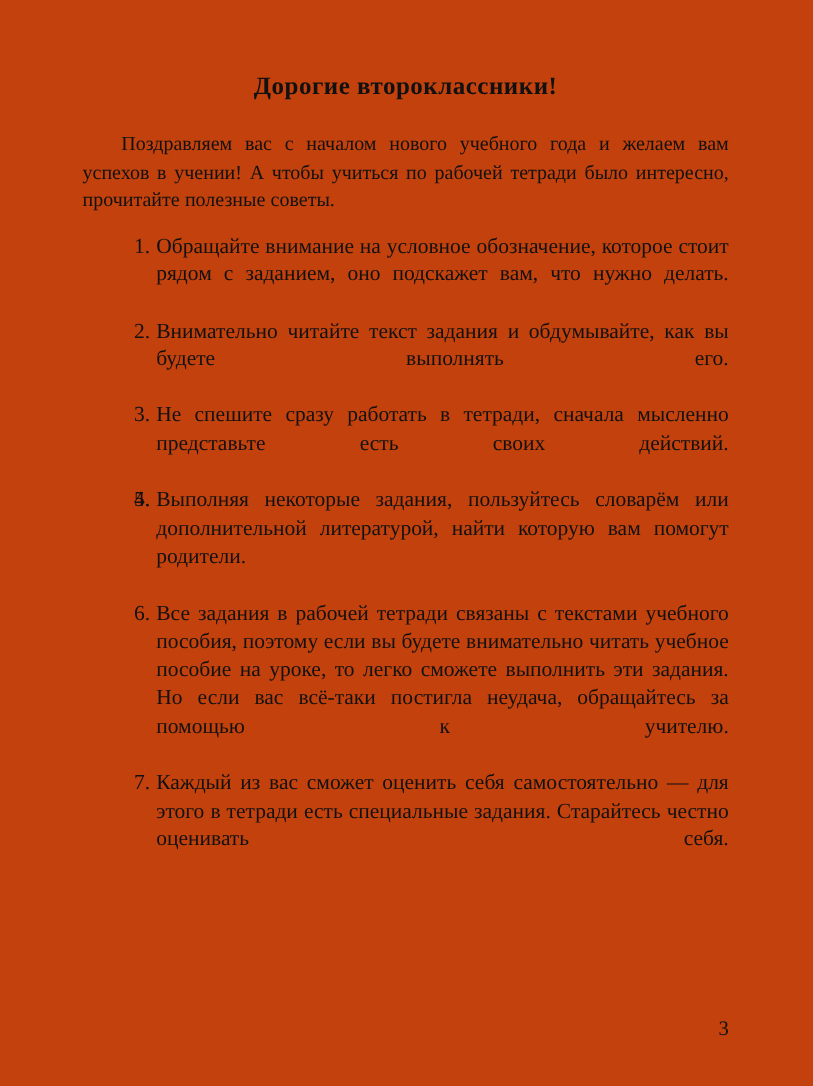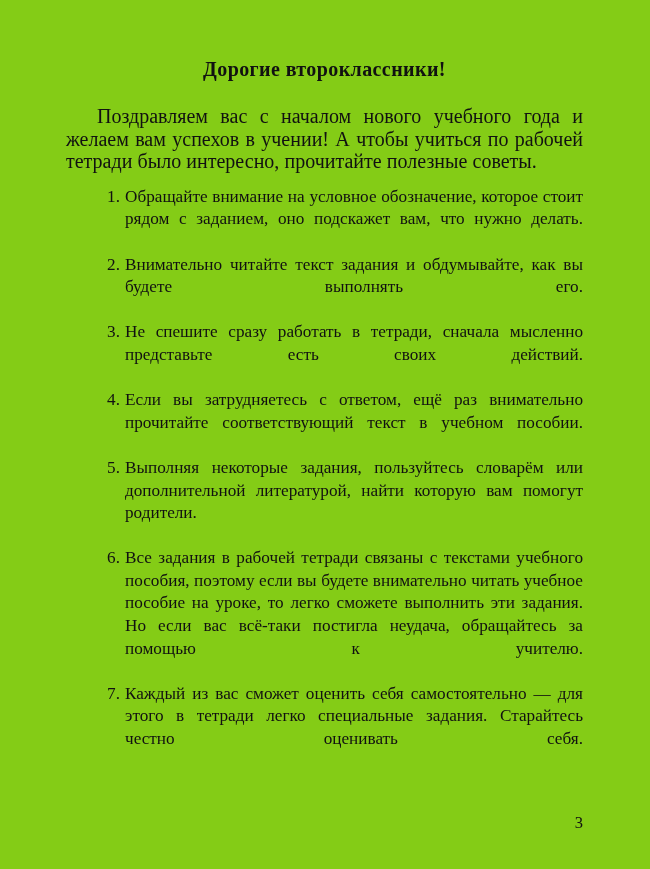--- a/index.html
+++ b/index.html
@@ -11,21 +11,21 @@
   body {
     font-family: "Liberation Serif", "DejaVu Serif", serif;
     color: #111111;
     -webkit-font-smoothing: antialiased;
   }
   .page {
     position: relative;
     width: 650px;
     height: 869px;
     margin: 0 auto;
-    background: #84cc16;
+    background: #c2410c;
     overflow: hidden;
     box-sizing: border-box;
   }
   .content {
     position: absolute;
     left: 66px;
     top: 0;
     width: 517px;
   }
   .page-title {
@@ -38,21 +38,21 @@
     line-height: 24px;
     padding-top: 57px;
   }
   .intro {
     margin: 0;
     padding: 0;
     padding-top: 24px;
     text-align: justify;
     text-justify: inter-word;
     text-indent: 31px;
-    font-size: 20px;
+    font-size: 16px;
     line-height: 22.6px;
     word-spacing: 0.2px;
   }
   ol.advice-list {
     margin: 0;
     padding: 0;
     padding-top: 13px;
     list-style: none;
     counter-reset: advice;
   }
@@ -120,36 +120,35 @@
         <span class="just-text">Внимательно читайте текст задания и обдумывайте, как вы будете выполнять его.</span>
       </li>
 
       <li>
         <span class="marker">3.</span>
         <span class="just-text">Не спешите сразу работать в тетради, сначала мысленно представьте есть своих действий.</span>
       </li>
 
       <li>
         <span class="marker">4.</span>
-        <span class="just-text">Если вы затрудняетесь с ответом, ещё раз внимательно прочитайте соответствующий текст в учебном пособии.</span>
       </li>
 
       <li>
         <span class="marker">5.</span>
         <span class="just-text">Выполняя некоторые задания, пользуйтесь словарём или дополнительной литературой, найти которую вам помогут родители.</span>
       </li>
 
       <li>
         <span class="marker">6.</span>
         <span class="just-text">Все задания в рабочей тетради связаны с текстами учебного пособия, поэтому если вы будете внимательно читать учебное пособие на уроке, то легко сможете выполнить эти задания. Но если вас всё-таки постигла неудача, обращайтесь за помощью к учителю.</span>
       </li>
 
       <li>
         <span class="marker">7.</span>
-        <span class="just-text">Каждый из вас сможет оценить себя самостоятельно — для этого в тетради легко специальные задания. Старайтесь честно оценивать себя.</span>
+        <span class="just-text">Каждый из вас сможет оценить себя самостоятельно — для этого в тетради есть специальные задания. Старайтесь честно оценивать себя.</span>
       </li>
 
     </ol>
   </div>
 
   <div class="page-number">3</div>
 
 </div>
 
 </body></html>

